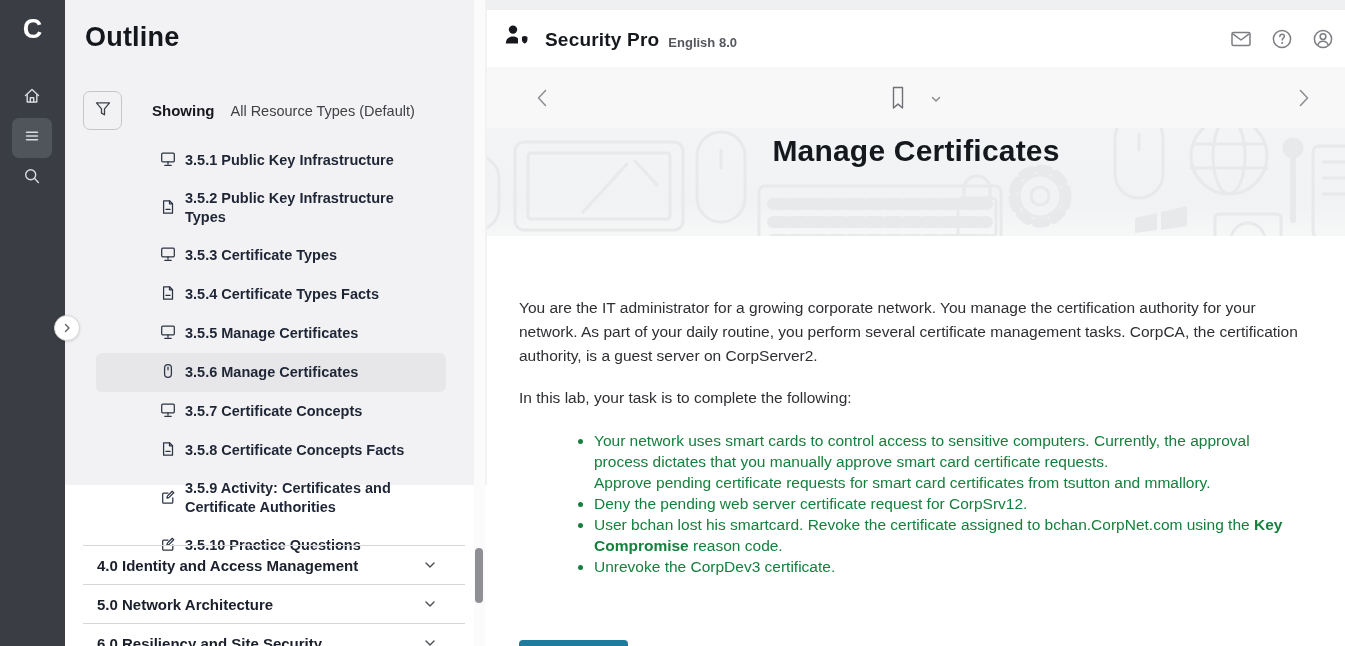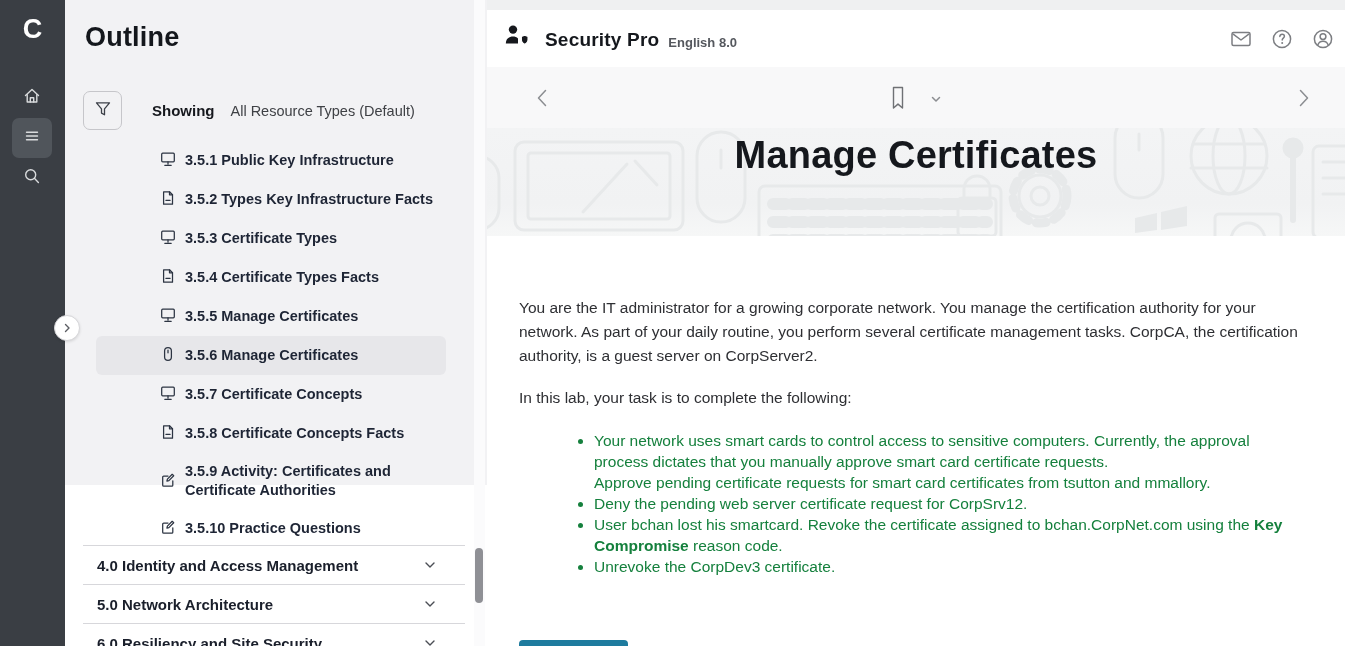--- a/index.html
+++ b/index.html
@@ -68,21 +68,21 @@
   .nav-center{position:absolute;left:0;top:0;width:858px;height:61px;display:flex;align-items:center;justify-content:center;gap:22px;}
   .bookmark-btn{width:18px;height:26px;cursor:pointer;}
   .bookmark-btn svg{stroke:#6f7175;fill:none;stroke-width:1.4;stroke-linejoin:round;}
   .bookmark-dd{width:14px;height:14px;cursor:pointer;margin-top:2px;}
   .bookmark-dd svg{stroke:#8b8d91;fill:none;stroke-width:1.5;stroke-linecap:round;stroke-linejoin:round;}
 
   .banner{position:absolute;left:0;top:128px;width:858px;height:108px;overflow:hidden;
           background:linear-gradient(180deg,#f3f4f5 0%,#f1f2f3 70%,#f6f7f7 100%);}
   .banner svg.bg{position:absolute;left:0;top:0;}
   .banner h1{position:relative;z-index:2;margin:6px 0 8px 0;text-align:center;
-             font-size:38px;font-weight:bold;color:#15181d;letter-spacing:.2px;}
+             font-size:30px;font-weight:bold;color:#15181d;letter-spacing:.2px;}
 
   .content{position:absolute;left:0;top:236px;width:858px;}
   .content .text{margin:60px 40px 15px 32px;width:786px;}
   .para{font-size:15.5px;line-height:24px;color:#2e2f33;margin:0 0 18px 0;}
   ul.tasks{margin:20px 0 0 0;padding:0 0 0 75px;}
   ul.tasks li{font-size:15.5px;line-height:21px;color:#15803d;margin:0;}
   ul.tasks li span.block{display:block;}
   .start-btn{display:inline-block;margin:48px 0 0 32px;padding:10px 21px;background:#1e7b9e;color:#fff;
              font-family:"Liberation Sans",sans-serif;font-size:15.5px;font-weight:bold;border:none;border-radius:4px;cursor:pointer;}
 </style>
@@ -148,21 +148,21 @@
               <path d="M8 10.8v2.3M4.8 14.3h6.4"></path>
             </svg></span>
         <span class="olabel">3.5.1 Public Key Infrastructure</span>
       </div>
       <div class="o-item">
         <span class="oicon"><svg width="16" height="16" viewBox="0 0 16 16">
               <path d="M3.6 1.8h5.9l3 3v9.4H3.6z"></path>
               <path d="M9.5 1.8v3h3"></path>
               <path d="M5.9 10.3h4.2"></path>
             </svg></span>
-        <span class="olabel">3.5.2 Types Key Infrastructure Facts</span>
+        <span class="olabel">3.5.2 Public Key Infrastructure Types</span>
       </div>
       <div class="o-item">
         <span class="oicon"><svg width="16" height="16" viewBox="0 0 16 16">
               <rect x="1.7" y="2.2" width="12.6" height="8.6" rx="1"></rect>
               <path d="M8 10.8v2.3M4.8 14.3h6.4"></path>
             </svg></span>
         <span class="olabel">3.5.3 Certificate Types</span>
       </div>
       <div class="o-item">
         <span class="oicon"><svg width="16" height="16" viewBox="0 0 16 16">

